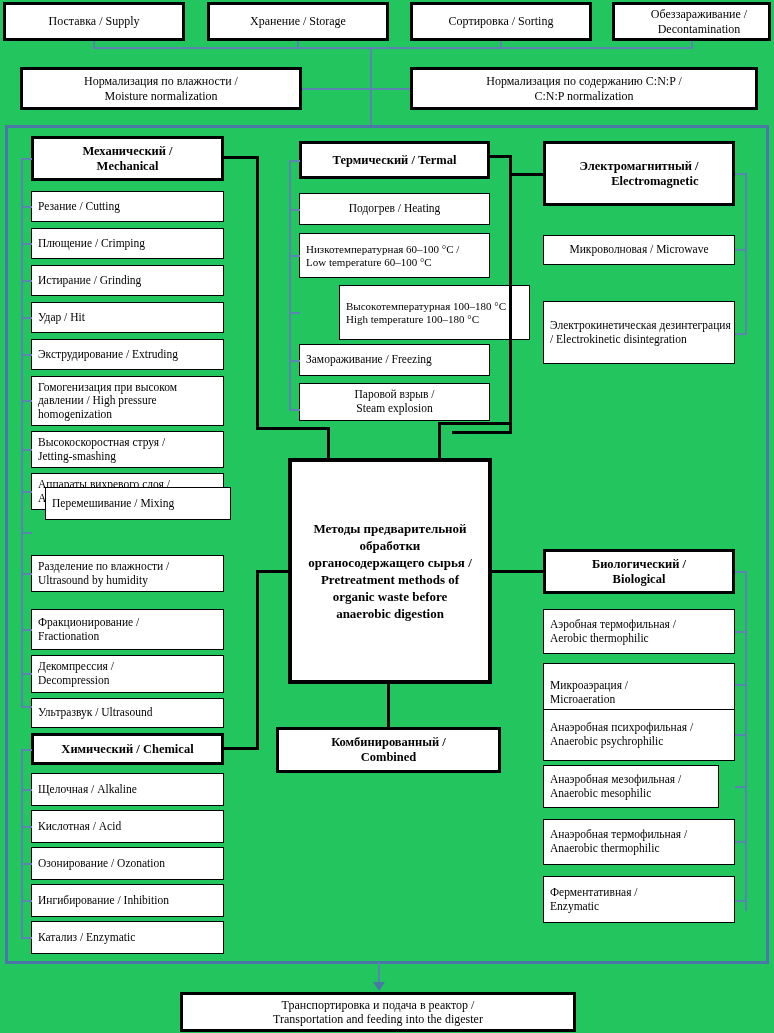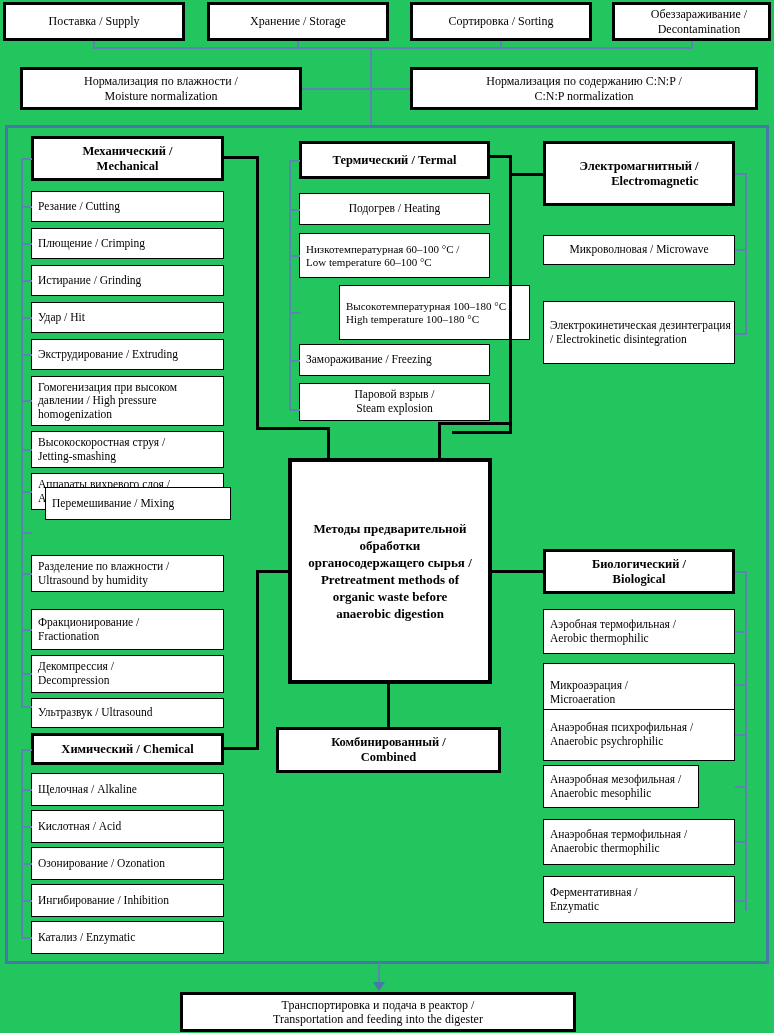--- a/index.html
+++ b/index.html
@@ -227,21 +227,21 @@
   <div class="box sub left" style="left:543px;top:663px;width:192px;height:60px;white-space:pre-line;"><span>Микроаэрация /
 Microaeration</span></div>
   <div class="bl" style="left:735px;top:684px;width:11px;height:2px;"></div>
 
   <div class="box sub left" style="left:543px;top:709px;width:192px;height:52px;">
       <span>Анаэробная психрофильная /
 Anaerobic psychrophilic</span>
     </div>
   <div class="bl" style="left:735px;top:734px;width:11px;height:2px;"></div>
 
-  <div class="box sub left" style="left:543px;top:765px;width:156px;height:43px;white-space:pre-line;"><span>Анаэробная мезофильная /
+  <div class="box sub left" style="left:543px;top:765px;width:176px;height:43px;white-space:pre-line;"><span>Анаэробная мезофильная /
 Anaerobic mesophilic</span></div>
   <div class="bl" style="left:735px;top:786px;width:11px;height:2px;"></div>
 
   <div class="box sub left" style="left:543px;top:819px;width:192px;height:46px;white-space:pre-line;"><span>Анаэробная термофильная /
 Anaerobic thermophilic</span></div>
   <div class="bl" style="left:735px;top:841px;width:11px;height:2px;"></div>
 
   <div class="box sub left" style="left:543px;top:876px;width:192px;height:47px;white-space:pre-line;"><span>Ферментативная /
 Enzymatic</span></div>
   <div class="bl" style="left:735px;top:900px;width:11px;height:2px;"></div>

